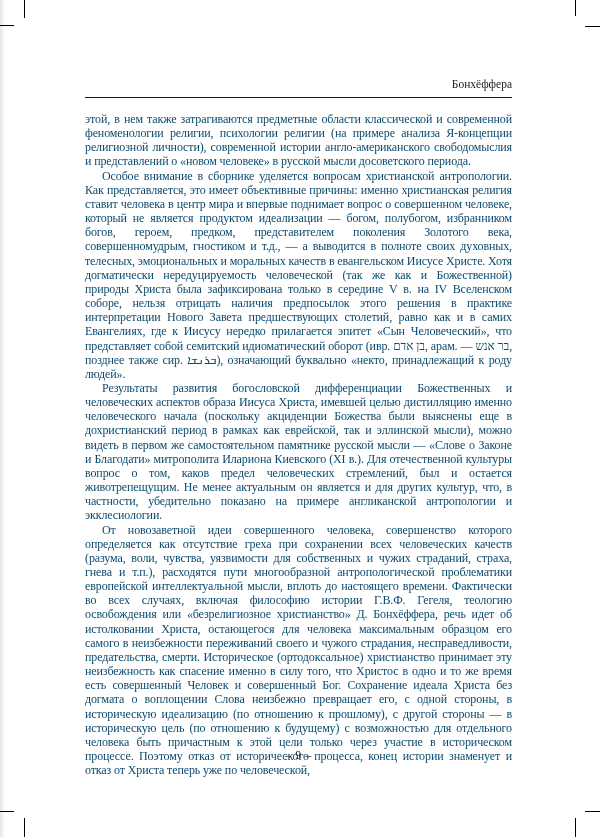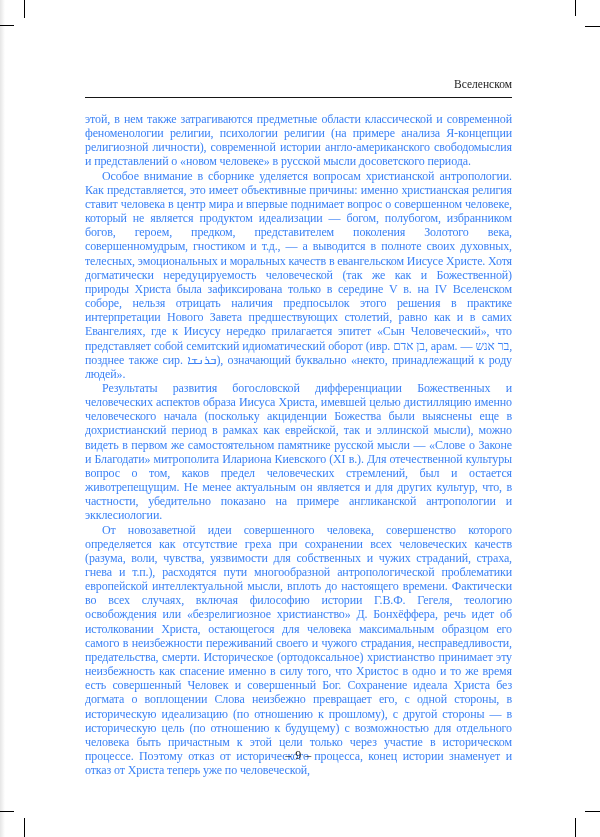--- a/index.html
+++ b/index.html
@@ -43,21 +43,21 @@
     left: 85px; top: 97px; width: 427px; height: 1px;
     background: #161616;
   }
 
   .text-body {
     top: 112px;
     font-size: 12px;
     line-height: 14.15px;
     letter-spacing: -0.12px;
     text-align: justify;
-    color: #3b82f6;
+    color: #0c4a6e;
   }
   .text-body p { margin: 0; text-indent: 17px; }
   .text-body p.noindent { text-indent: 0; }
   .text-body .em { }
 
   .page-footer {
     top: 748px;
     text-align: center;
     font-size: 12px;
     letter-spacing: 0.5px;
@@ -71,21 +71,21 @@
 
 <div class="crop v crop-tl-v"></div>
 <div class="crop h crop-tl-h"></div>
 <div class="crop v crop-tr-v"></div>
 <div class="crop h crop-tr-h"></div>
 <div class="crop h crop-bl-h"></div>
 <div class="crop v crop-bl-v"></div>
 <div class="crop h crop-br-h"></div>
 <div class="crop v crop-br-v"></div>
 
-<div class="column running-head">Вселенском</div>
+<div class="column running-head">Бонхёффера</div>
 <div class="head-rule"></div>
 
 <div class="column text-body">
     <p class="noindent"><span>этой, в нем также затрагиваются предметные области классической и современной феноменологии религии, психологии религии (на примере анализа Я-концепции религиозной личности), современной истории англо-американского свободомыслия и представлений о «новом человеке» в русской мысли досоветского периода.</span></p>
     <p><span>Особое внимание в сборнике уделяется вопросам христианской антропологии. Как представляется, это имеет объективные причины: именно христианская религия ставит человека в центр мира и впервые поднимает вопрос о </span><span class="em">совершенном человеке</span><span>, который не является продуктом идеализации — богом, полубогом, избранником богов, героем, предком, представителем поколения Золотого века, совершенномудрым, гностиком и т.д., — а выводится в полноте своих духовных, телесных, эмоциональных и моральных качеств в евангельском Иисусе Христе. Хотя догматически нередуцируемость человеческой (так же как и Божественной) природы Христа была зафиксирована только в середине V в. на IV Вселенском соборе, нельзя отрицать наличия предпосылок этого решения в практике интерпретации Нового Завета предшествующих столетий, равно как и в самих Евангелиях, где к Иисусу нередко прилагается эпитет «Сын Человеческий», что представляет собой семитский идиоматический оборот (ивр. בן אדם, арам. — בר אנש, позднее также сир. ܒܪܢܫܐ), означающий буквально «некто, принадлежащий к роду людей».</span></p>
     <p><span>Результаты развития богословской дифференциации Божественных и человеческих аспектов образа Иисуса Христа, имевшей целью дистилляцию именно человеческого начала (поскольку акциденции Божества были выяснены еще в дохристианский период в рамках как еврейской, так и эллинской мысли), можно видеть в первом же самостоятельном памятнике русской мысли — «Слове о Законе и Благодати» митрополита Илариона Киевского (XI в.). Для отечественной культуры вопрос о том, каков предел человеческих стремлений, был и остается животрепещущим. Не менее актуальным он является и для других культур, что, в частности, убедительно показано на примере англиканской антропологии и экклесиологии.</span></p>
     <p><span>От новозаветной идеи совершенного человека, совершенство которого определяется как отсутствие греха при сохранении всех человеческих качеств (разума, воли, чувства, уязвимости для собственных и чужих страданий, страха, гнева и т.п.), расходятся пути многообразной антропологической проблематики европейской интеллектуальной мысли, вплоть до настоящего времени. Фактически во всех случаях, включая философию истории Г.В.Ф. Гегеля, теологию освобождения или «безрелигиозное христианство» Д. Бонхёффера, речь идет об истолковании Христа, остающегося для человека максимальным образцом его самого в неизбежности переживаний своего и чужого страдания, несправедливости, предательства, смерти. Историческое (ортодоксальное) христианство принимает эту неизбежность как </span><span class="em">спасение</span><span> именно в силу того, что Христос в одно и то же время есть совершенный Человек и совершенный Бог. Сохранение идеала Христа без догмата о воплощении Слова неизбежно превращает его, с одной стороны, в историческую идеализацию (по отношению к прошлому), с другой стороны — в историческую цель (по отношению к будущему) с возможностью для отдельного человека быть причастным к этой цели только через участие в историческом процессе. Поэтому отказ от исторического процесса, конец истории знаменует и отказ от Христа теперь уже по человеческой,</span></p>
   </div>
 
 <div class="column page-footer">– 9 –</div>

